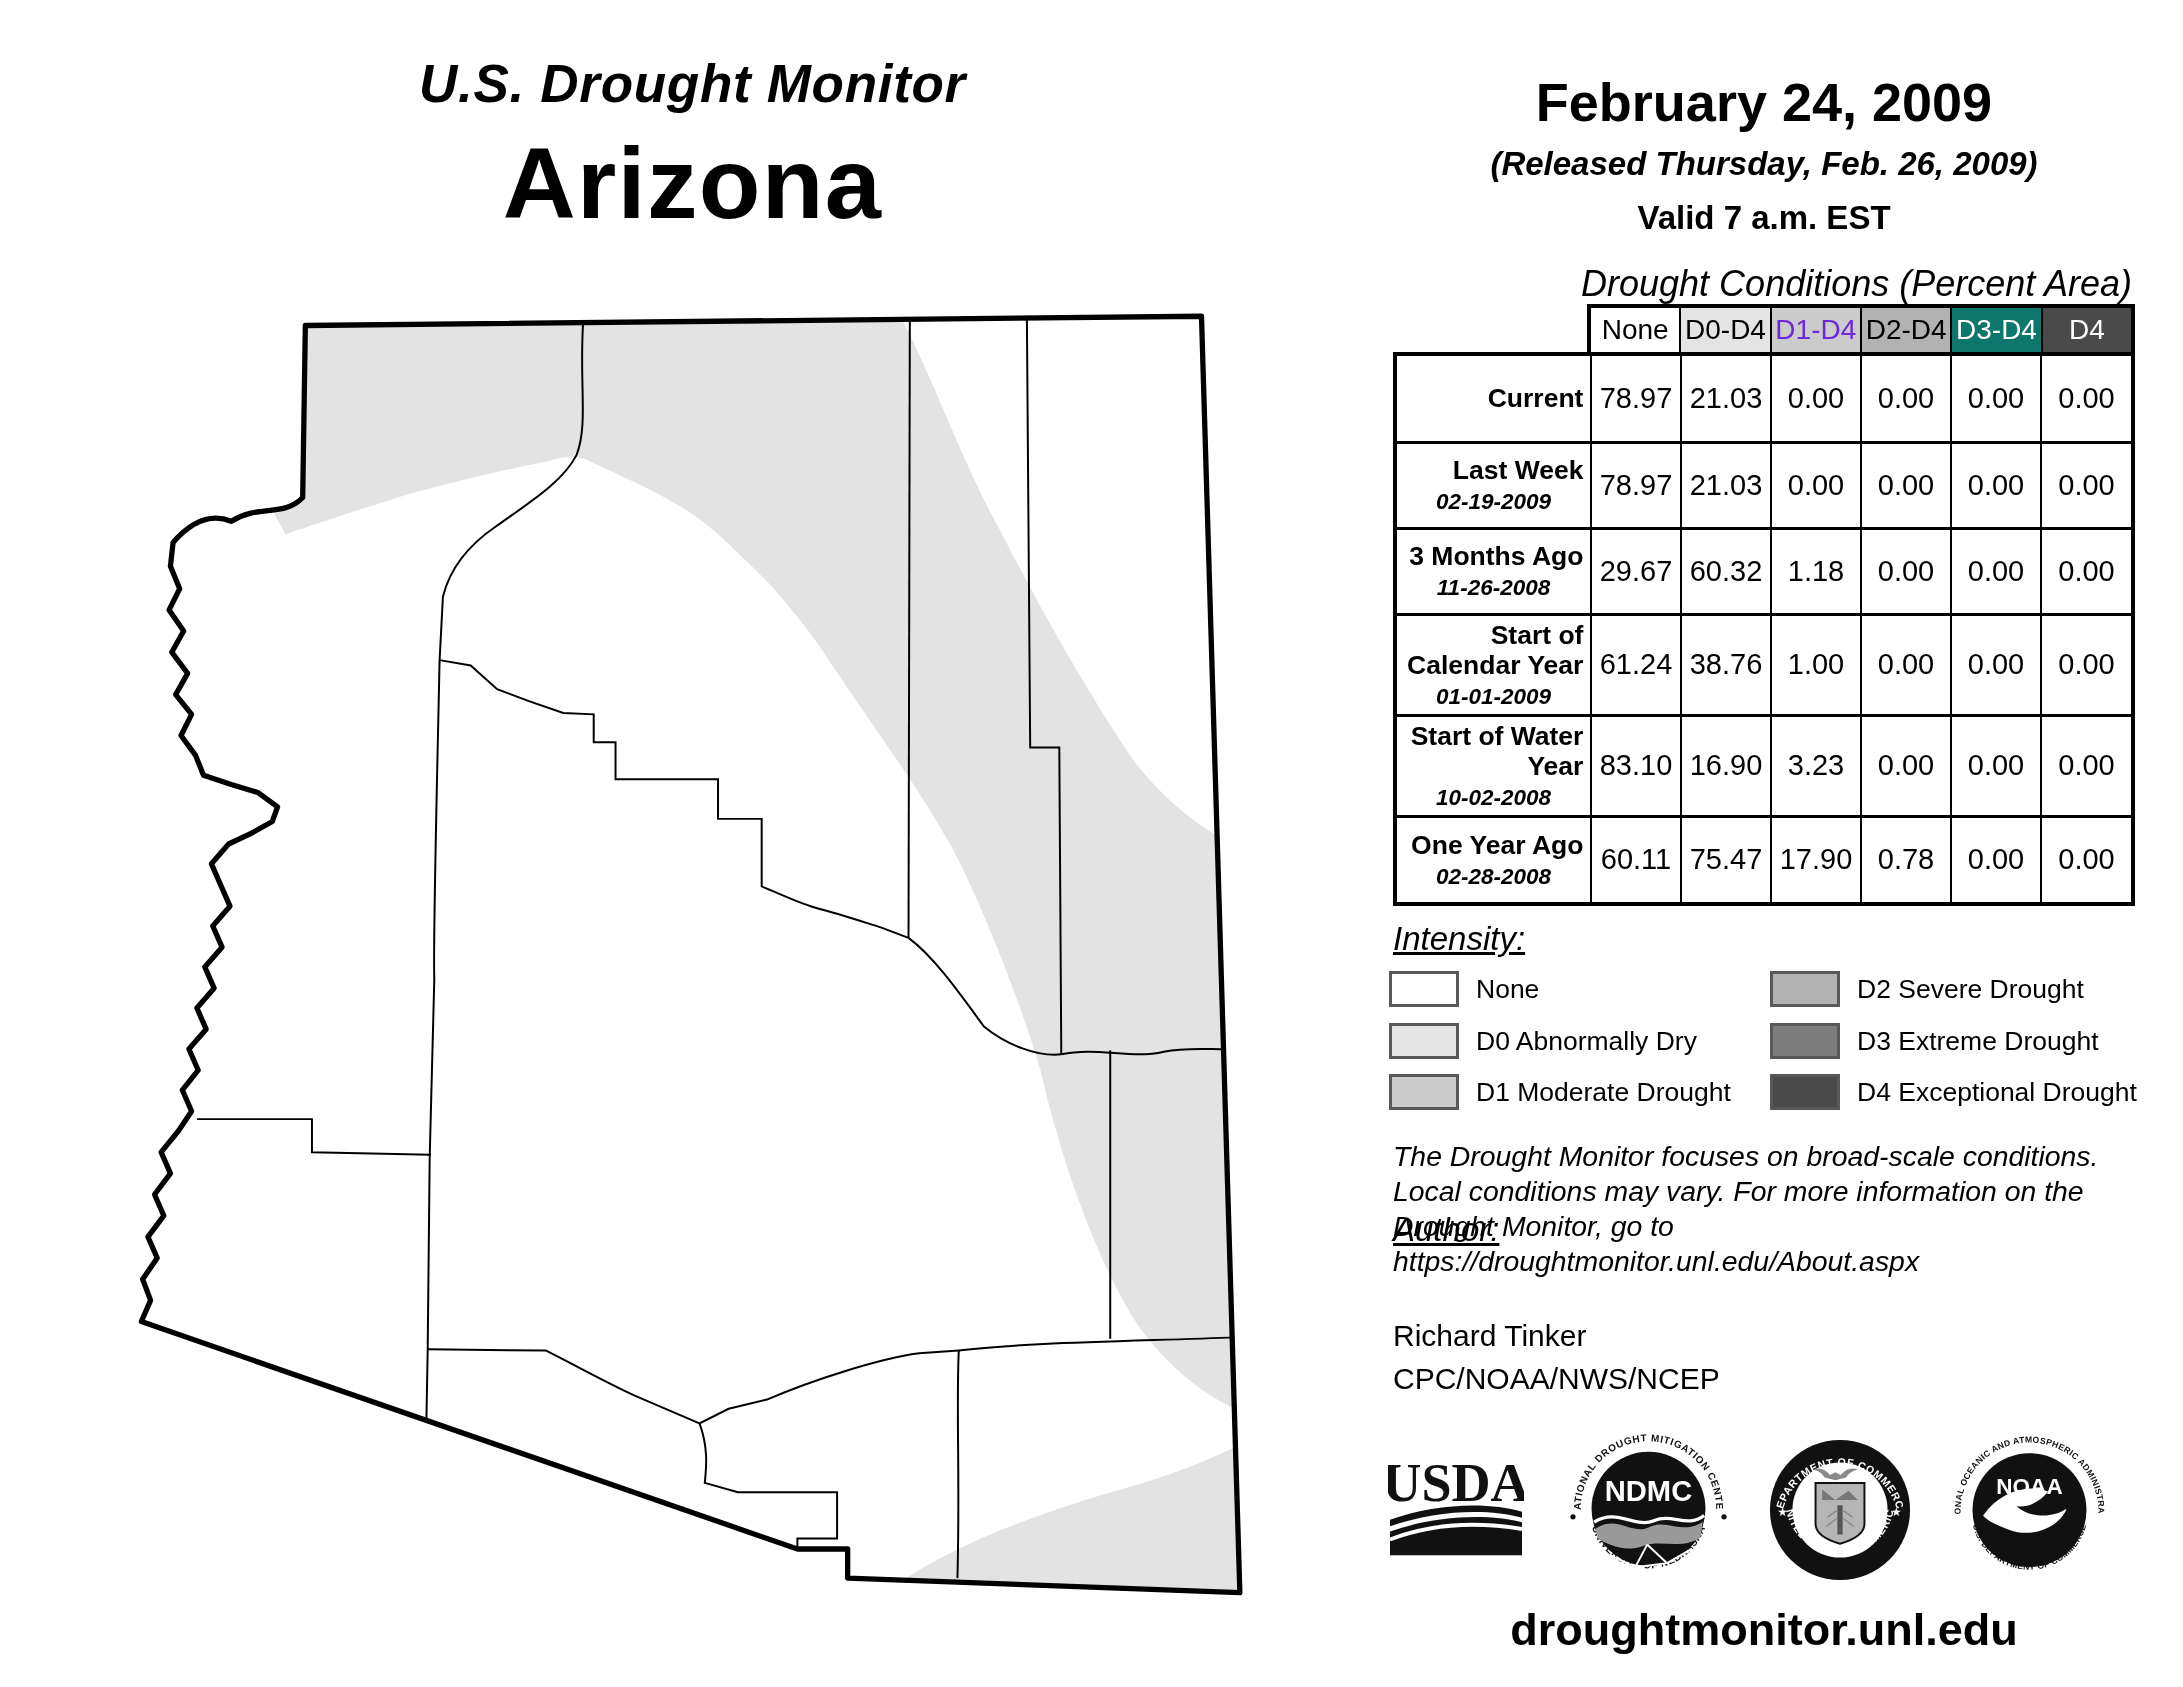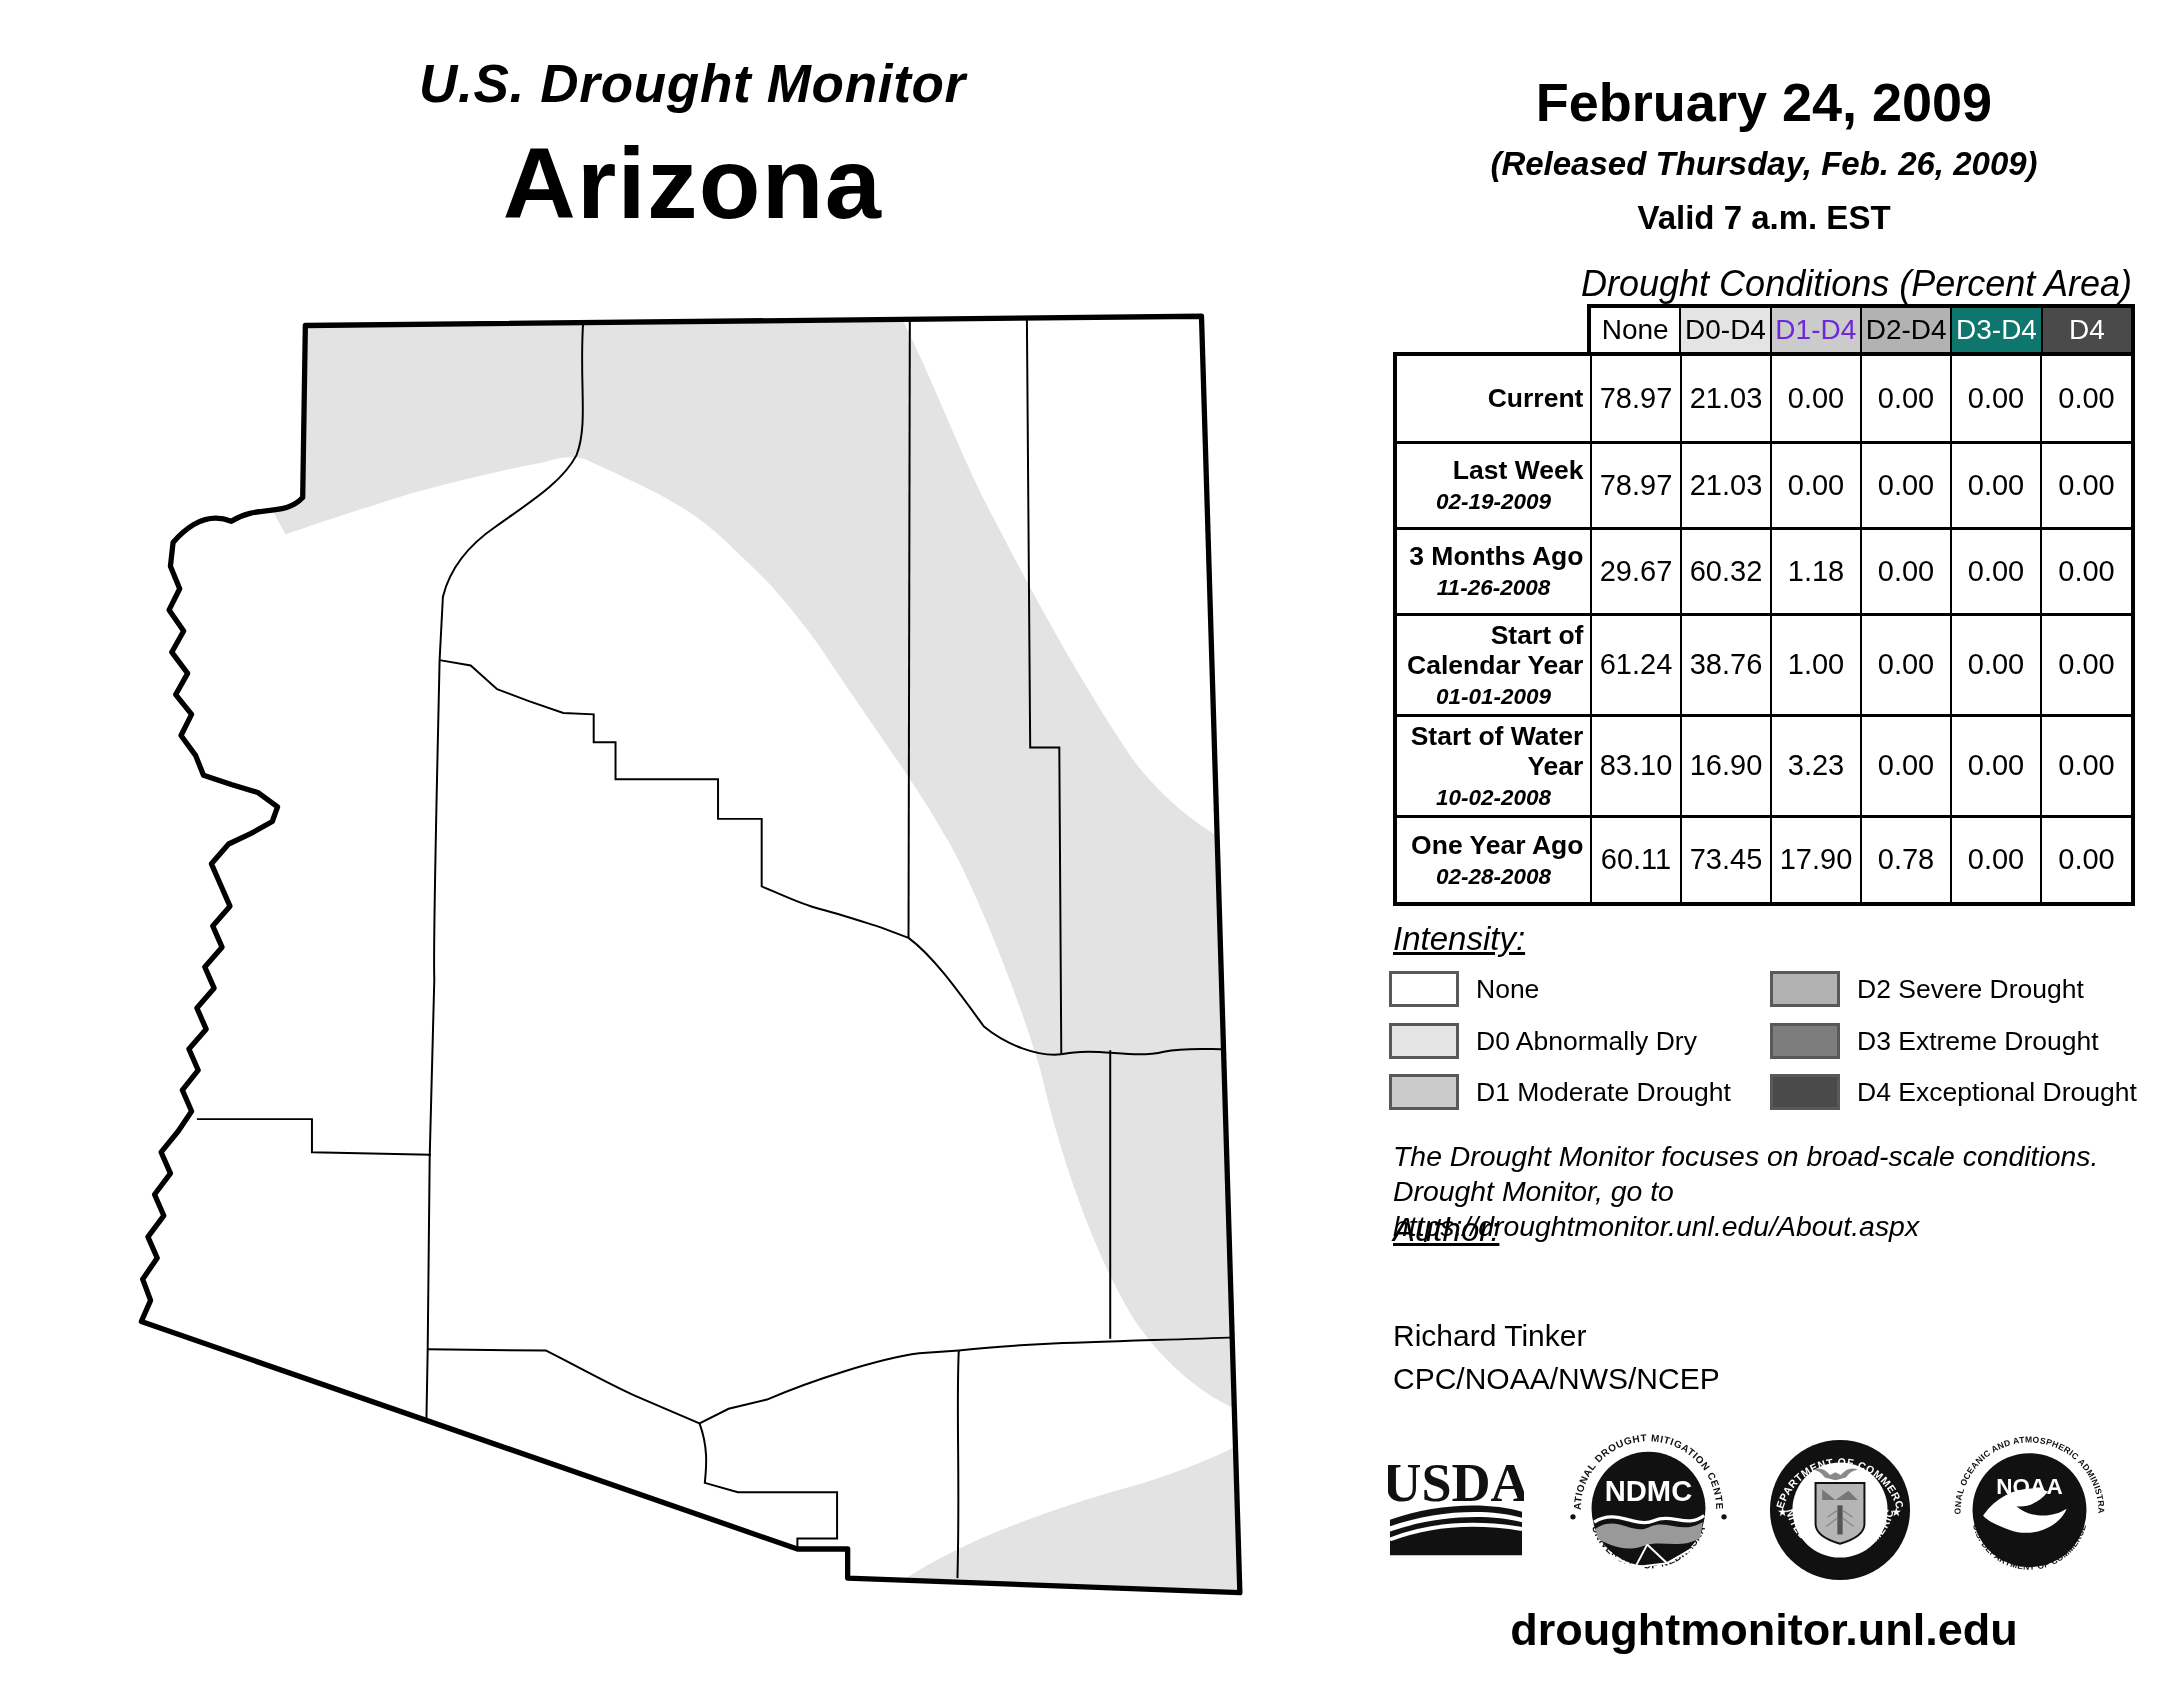--- a/index.html
+++ b/index.html
@@ -211,21 +211,21 @@
         <td>0.00</td>
         <td>0.00</td>
         <td>0.00</td>
       </tr>
       <tr>
         <th class="rowlabel">
             <div class="rl-label">One Year Ago</div>
             <div class="rl-date">02-28-2008</div>
           </th>
         <td>60.11</td>
-        <td>73.45</td>
+        <td>75.47</td>
         <td>17.90</td>
         <td>0.78</td>
         <td>0.00</td>
         <td>0.00</td>
       </tr>
     </tbody>
   </table>
 </div>
 
 <div class="abs intensity-title">Intensity:</div>
@@ -250,20 +250,21 @@
   <div class="legend-swatch" style="background-color: rgb(125, 125, 125);"></div>
   <div class="legend-label">D3 Extreme Drought</div>
 </div>
 <div class="abs legend-item" style="left:1770px; top:1074px;">
   <div class="legend-swatch" style="background-color: rgb(74, 74, 74);"></div>
   <div class="legend-label">D4 Exceptional Drought</div>
 </div>
 
 <div class="abs disclaimer">
   <div>The Drought Monitor focuses on broad-scale conditions.</div>
+  <div>Local conditions may vary. For more information on the</div>
   <div>Drought Monitor, go to https://droughtmonitor.unl.edu/About.aspx</div>
 </div>
 
 <div class="abs author-heading">Author:</div>
 <div class="abs author-name">Richard Tinker</div>
 <div class="abs author-org">CPC/NOAA/NWS/NCEP</div>
 
 <svg class="logo" style="left:1388px; top:1456px;" width="136" height="101" viewBox="0 0 206 152">
   <text x="103" y="68" text-anchor="middle" font-family="Liberation Serif, serif" font-weight="bold" font-size="82" fill="#111">USDA</text>
   <path fill="#111" d="M 3,96 C 70,72 150,68 203,84 L 203,93 C 150,78 70,82 3,106 Z"></path>

